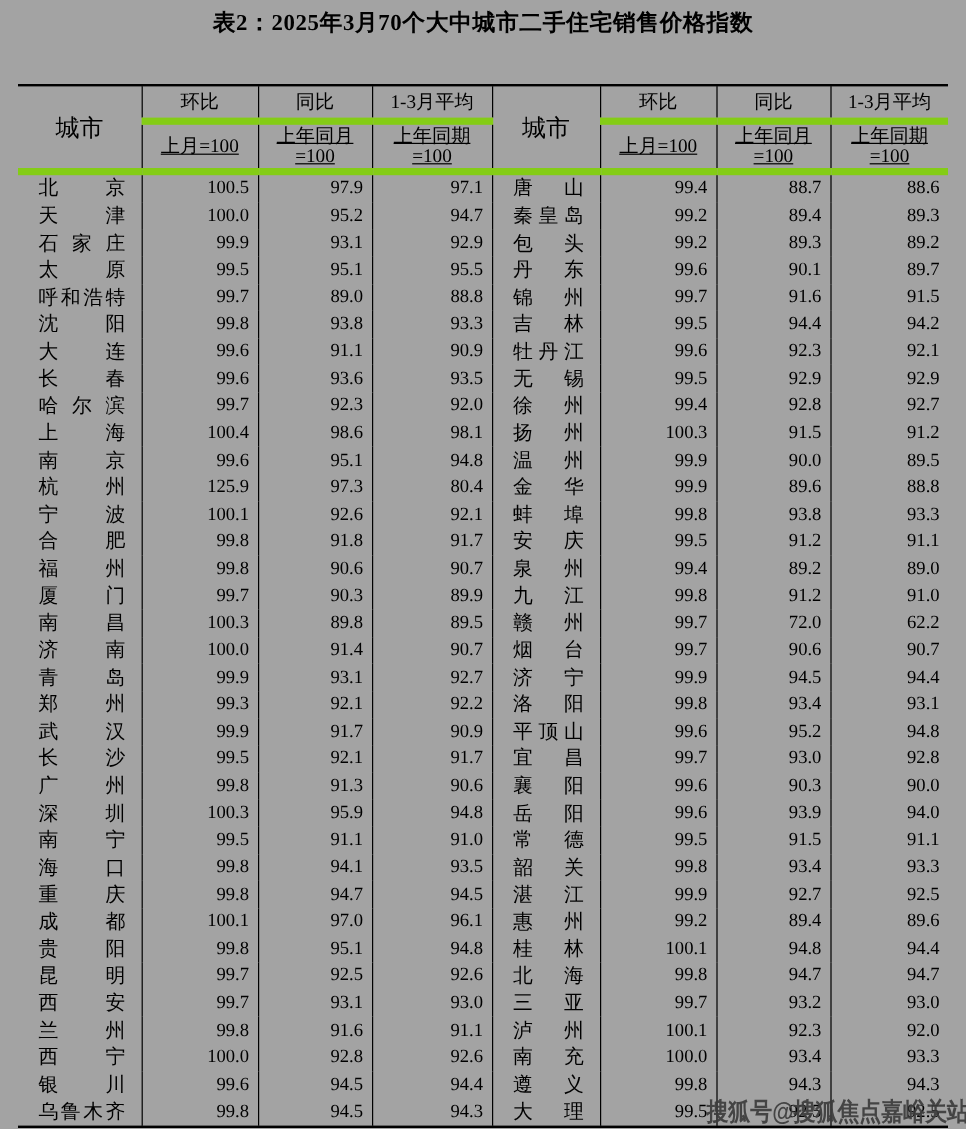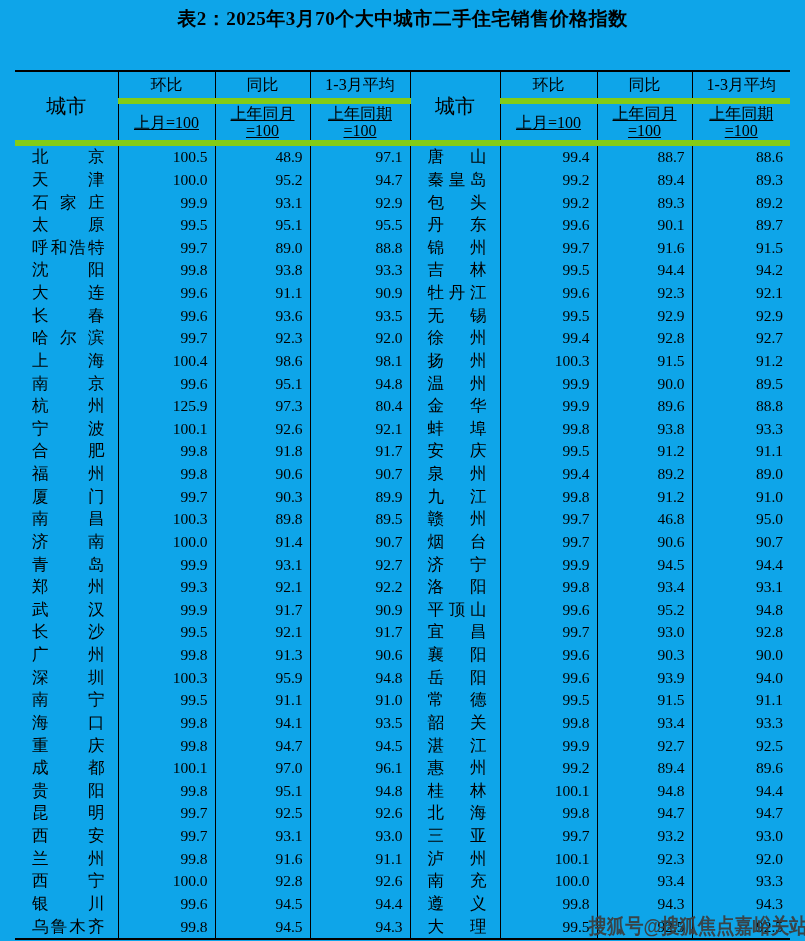--- a/index.html
+++ b/index.html
@@ -1,17 +1,17 @@
 <!DOCTYPE html>
 <html><head>
 <meta charset="utf-8">
 <style>
   html,body{margin:0;padding:0;background:#fff;}
   .page{
-    position:relative;width:805px;height:941px;background:#0ea5e9;
+    position:relative;width:805px;height:941px;background:#a3a3a3;
     font-family:"Liberation Serif","DejaVu Serif",serif;color:#000;overflow:hidden;
   }
   .title{
     position:absolute;top:6px;left:0;width:100%;margin:0;
     text-align:center;font-size:19px;font-weight:bold;letter-spacing:.5px;
   }
   table.price-table{
     position:absolute;left:15px;top:70px;width:775px;
     border-collapse:collapse;table-layout:fixed;
     border-top:2.5px solid #000;border-bottom:2.5px solid #000;
@@ -84,21 +84,21 @@
     </thead>
     <tbody id="table-body">
         <tr>
           <td class="city-cell">
             <div class="city-wrap">
               <span>北</span>
               <span>京</span>
             </div>
           </td>
           <td class="num-cell">100.5</td>
-          <td class="num-cell">48.9</td>
+          <td class="num-cell">97.9</td>
           <td class="num-cell">97.1</td>
           <td class="city-cell">
             <div class="city-wrap">
               <span>唐</span>
               <span>山</span>
             </div>
           </td>
           <td class="num-cell">99.4</td>
           <td class="num-cell">88.7</td>
           <td class="num-cell">88.6</td>
@@ -419,22 +419,22 @@
           <td class="num-cell">100.3</td>
           <td class="num-cell">89.8</td>
           <td class="num-cell">89.5</td>
           <td class="city-cell">
             <div class="city-wrap">
               <span>赣</span>
               <span>州</span>
             </div>
           </td>
           <td class="num-cell">99.7</td>
-          <td class="num-cell">46.8</td>
-          <td class="num-cell">95.0</td>
+          <td class="num-cell">72.0</td>
+          <td class="num-cell">62.2</td>
         </tr>
         <tr>
           <td class="city-cell">
             <div class="city-wrap">
               <span>济</span>
               <span>南</span>
             </div>
           </td>
           <td class="num-cell">100.0</td>
           <td class="num-cell">91.4</td>

